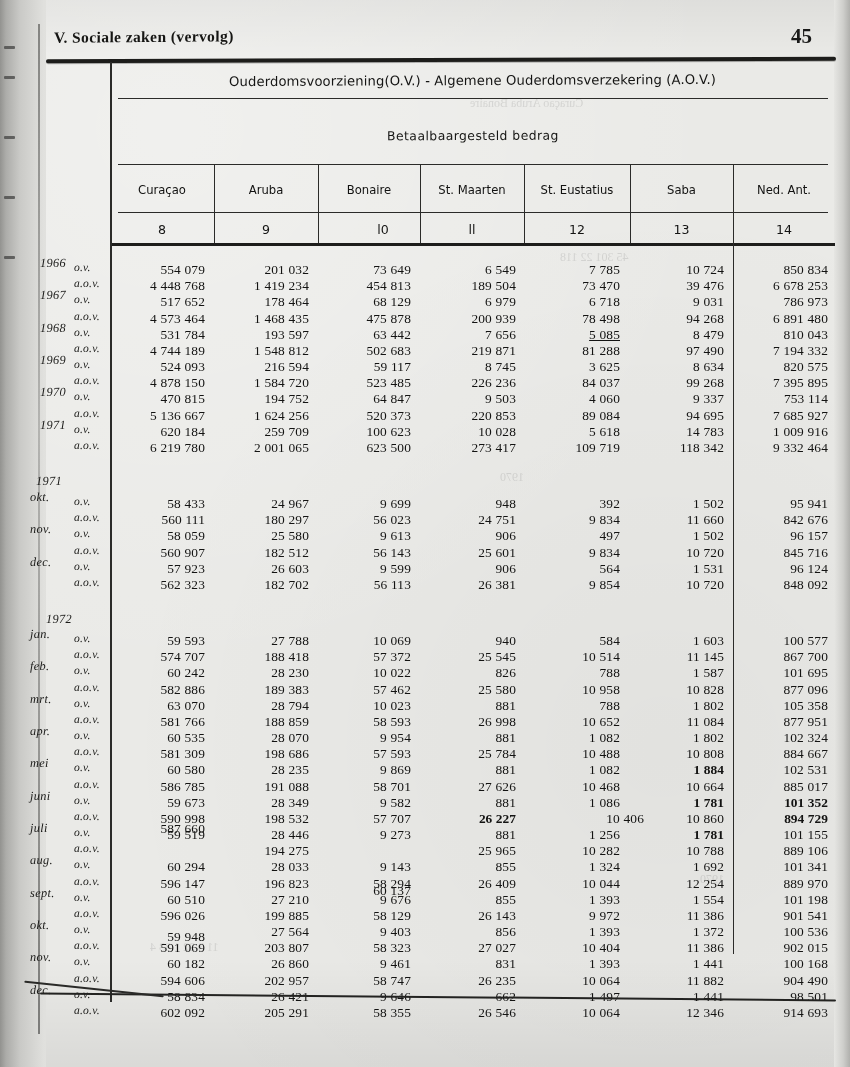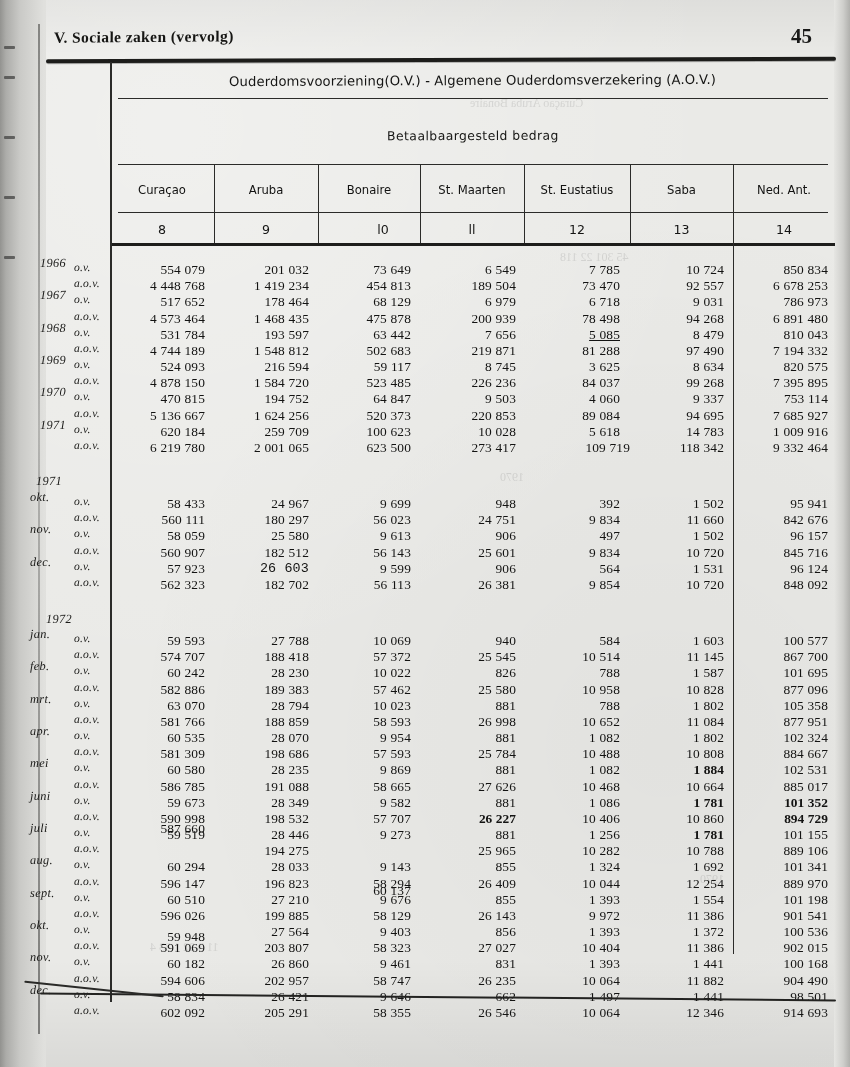--- a/index.html
+++ b/index.html
@@ -213,21 +213,21 @@
       <div class="cellnum" style="left: 346px; width: 170px; top: 262px;">6 549</div>
       <div class="cellnum" style="left: 450px; width: 170px; top: 262px;">7 785</div>
       <div class="cellnum" style="left: 554px; width: 170px; top: 262px;">10 724</div>
       <div class="cellnum" style="left: 658px; width: 170px; top: 262px;">850 834</div>
       <div class="rowlabel-kind" style="left: 74px; top: 277.174px;">a.o.v.</div>
       <div class="cellnum" style="left: 35px; width: 170px; top: 278.174px;">4 448 768</div>
       <div class="cellnum" style="left: 139px; width: 170px; top: 278.174px;">1 419 234</div>
       <div class="cellnum" style="left: 241px; width: 170px; top: 278.174px;">454 813</div>
       <div class="cellnum" style="left: 346px; width: 170px; top: 278.174px;">189 504</div>
       <div class="cellnum" style="left: 450px; width: 170px; top: 278.174px;">73 470</div>
-      <div class="cellnum" style="left: 554px; width: 170px; top: 278.174px;">92 557</div>
+      <div class="cellnum" style="left: 554px; width: 170px; top: 278.174px;">39 476</div>
       <div class="cellnum" style="left: 658px; width: 170px; top: 278.174px;">6 678 253</div>
       <div class="rowlabel-year" style="left: 40px; top: 288.348px;">1967</div>
       <div class="rowlabel-kind" style="left: 74px; top: 293.348px;">o.v.</div>
       <div class="cellnum" style="left: 35px; width: 170px; top: 294.348px;">517 652</div>
       <div class="cellnum" style="left: 139px; width: 170px; top: 294.348px;">178 464</div>
       <div class="cellnum" style="left: 241px; width: 170px; top: 294.348px;">68 129</div>
       <div class="cellnum" style="left: 346px; width: 170px; top: 294.348px;">6 979</div>
       <div class="cellnum" style="left: 450px; width: 170px; top: 294.348px;">6 718</div>
       <div class="cellnum" style="left: 554px; width: 170px; top: 294.348px;">9 031</div>
       <div class="cellnum" style="left: 658px; width: 170px; top: 294.348px;">786 973</div>
@@ -297,21 +297,21 @@
       <div class="cellnum" style="left: 241px; width: 170px; top: 423.741px;">100 623</div>
       <div class="cellnum" style="left: 346px; width: 170px; top: 423.741px;">10 028</div>
       <div class="cellnum" style="left: 450px; width: 170px; top: 423.741px;">5 618</div>
       <div class="cellnum" style="left: 554px; width: 170px; top: 423.741px;">14 783</div>
       <div class="cellnum" style="left: 658px; width: 170px; top: 423.741px;">1 009 916</div>
       <div class="rowlabel-kind" style="left: 74px; top: 438.915px;">a.o.v.</div>
       <div class="cellnum" style="left: 35px; width: 170px; top: 439.915px;">6 219 780</div>
       <div class="cellnum" style="left: 139px; width: 170px; top: 439.915px;">2 001 065</div>
       <div class="cellnum" style="left: 241px; width: 170px; top: 439.915px;">623 500</div>
       <div class="cellnum" style="left: 346px; width: 170px; top: 439.915px;">273 417</div>
-      <div class="cellnum" style="left: 460px; width: 170px; top: 439.915px;">109 719</div>
+      <div class="cellnum" style="left: 450px; width: 170px; top: 439.915px;">109 719</div>
       <div class="cellnum" style="left: 554px; width: 170px; top: 439.915px;">118 342</div>
       <div class="cellnum" style="left: 658px; width: 170px; top: 439.915px;">9 332 464</div>
       <div class="sectionhead" style="left: 36px; top: 474.4px;">1971</div>
       <div class="rowlabel-year" style="left: 30px; top: 490.025px;">okt.</div>
       <div class="rowlabel-kind" style="left: 74px; top: 495.025px;">o.v.</div>
       <div class="cellnum" style="left: 35px; width: 170px; top: 496.025px;">58 433</div>
       <div class="cellnum" style="left: 139px; width: 170px; top: 496.025px;">24 967</div>
       <div class="cellnum" style="left: 241px; width: 170px; top: 496.025px;">9 699</div>
       <div class="cellnum" style="left: 346px; width: 170px; top: 496.025px;">948</div>
       <div class="cellnum" style="left: 450px; width: 170px; top: 496.025px;">392</div>
@@ -338,21 +338,21 @@
       <div class="cellnum" style="left: 35px; width: 170px; top: 544.547px;">560 907</div>
       <div class="cellnum" style="left: 139px; width: 170px; top: 544.547px;">182 512</div>
       <div class="cellnum" style="left: 241px; width: 170px; top: 544.547px;">56 143</div>
       <div class="cellnum" style="left: 346px; width: 170px; top: 544.547px;">25 601</div>
       <div class="cellnum" style="left: 450px; width: 170px; top: 544.547px;">9 834</div>
       <div class="cellnum" style="left: 554px; width: 170px; top: 544.547px;">10 720</div>
       <div class="cellnum" style="left: 658px; width: 170px; top: 544.547px;">845 716</div>
       <div class="rowlabel-year" style="left: 30px; top: 554.721px;">dec.</div>
       <div class="rowlabel-kind" style="left: 74px; top: 559.721px;">o.v.</div>
       <div class="cellnum" style="left: 35px; width: 170px; top: 560.721px;">57 923</div>
-      <div class="cellnum" style="left: 139px; width: 170px; top: 560.721px; font-family: Liberation Mono, monospace;">26 603</div>
+      <div class="cellnum" style="left: 139px; width: 170px; top: 560.721px;">26 603</div>
       <div class="cellnum" style="left: 241px; width: 170px; top: 560.721px;">9 599</div>
       <div class="cellnum" style="left: 346px; width: 170px; top: 560.721px;">906</div>
       <div class="cellnum" style="left: 450px; width: 170px; top: 560.721px;">564</div>
       <div class="cellnum" style="left: 554px; width: 170px; top: 560.721px;">1 531</div>
       <div class="cellnum" style="left: 658px; width: 170px; top: 560.721px;">96 124</div>
       <div class="rowlabel-kind" style="left: 74px; top: 575.895px;">a.o.v.</div>
       <div class="cellnum" style="left: 35px; width: 170px; top: 576.895px;">562 323</div>
       <div class="cellnum" style="left: 139px; width: 170px; top: 576.895px;">182 702</div>
       <div class="cellnum" style="left: 241px; width: 170px; top: 576.895px;">56 113</div>
       <div class="cellnum" style="left: 346px; width: 170px; top: 576.895px;">26 381</div>
@@ -433,40 +433,40 @@
       <div class="cellnum" style="left: 35px; width: 170px; top: 762.398px;">60 580</div>
       <div class="cellnum" style="left: 139px; width: 170px; top: 762.398px;">28 235</div>
       <div class="cellnum" style="left: 241px; width: 170px; top: 762.398px;">9 869</div>
       <div class="cellnum" style="left: 346px; width: 170px; top: 762.398px;">881</div>
       <div class="cellnum" style="left: 450px; width: 170px; top: 762.398px;">1 082</div>
       <div class="cellnum heavy" style="left: 554px; width: 170px; top: 762.398px;">1 884</div>
       <div class="cellnum" style="left: 658px; width: 170px; top: 762.398px;">102 531</div>
       <div class="rowlabel-kind" style="left: 74px; top: 777.572px;">a.o.v.</div>
       <div class="cellnum" style="left: 35px; width: 170px; top: 778.572px;">586 785</div>
       <div class="cellnum" style="left: 139px; width: 170px; top: 778.572px;">191 088</div>
-      <div class="cellnum" style="left: 241px; width: 170px; top: 778.572px;">58 665</div>
+      <div class="cellnum" style="left: 241px; width: 170px; top: 778.572px;">58 701</div>
       <div class="cellnum" style="left: 346px; width: 170px; top: 778.572px;">27 626</div>
       <div class="cellnum" style="left: 450px; width: 170px; top: 778.572px;">10 468</div>
       <div class="cellnum" style="left: 554px; width: 170px; top: 778.572px;">10 664</div>
       <div class="cellnum" style="left: 658px; width: 170px; top: 778.572px;">885 017</div>
       <div class="rowlabel-year" style="left: 30px; top: 788.746px;">juni</div>
       <div class="rowlabel-kind" style="left: 74px; top: 793.746px;">o.v.</div>
       <div class="cellnum" style="left: 35px; width: 170px; top: 794.746px;">59 673</div>
       <div class="cellnum" style="left: 139px; width: 170px; top: 794.746px;">28 349</div>
       <div class="cellnum" style="left: 241px; width: 170px; top: 794.746px;">9 582</div>
       <div class="cellnum" style="left: 346px; width: 170px; top: 794.746px;">881</div>
       <div class="cellnum" style="left: 450px; width: 170px; top: 794.746px;">1 086</div>
       <div class="cellnum heavy" style="left: 554px; width: 170px; top: 794.746px;">1 781</div>
       <div class="cellnum heavy" style="left: 658px; width: 170px; top: 794.746px;">101 352</div>
       <div class="rowlabel-kind" style="left: 74px; top: 809.92px;">a.o.v.</div>
       <div class="cellnum" style="left: 35px; width: 170px; top: 810.92px;">590 998</div>
       <div class="cellnum" style="left: 139px; width: 170px; top: 810.92px;">198 532</div>
       <div class="cellnum" style="left: 241px; width: 170px; top: 810.92px;">57 707</div>
       <div class="cellnum heavy" style="left: 346px; width: 170px; top: 810.92px;">26 227</div>
-      <div class="cellnum" style="left: 450px; width: 170px; top: 810.92px;">10 406</div>
+      <div class="cellnum" style="left: 474px; width: 170px; top: 810.92px;">10 406</div>
       <div class="cellnum" style="left: 554px; width: 170px; top: 810.92px;">10 860</div>
       <div class="cellnum heavy" style="left: 658px; width: 170px; top: 810.92px;">894 729</div>
       <div class="rowlabel-year" style="left: 30px; top: 821.094px;">juli</div>
       <div class="rowlabel-kind" style="left: 74px; top: 826.094px;">o.v.</div>
       <div class="cellnum" style="left: 35px; width: 170px; top: 827.094px;">59 519</div>
       <div class="cellnum" style="left: 139px; width: 170px; top: 827.094px;">28 446</div>
       <div class="cellnum" style="left: 241px; width: 170px; top: 827.094px;">9 273</div>
       <div class="cellnum" style="left: 346px; width: 170px; top: 827.094px;">881</div>
       <div class="cellnum" style="left: 450px; width: 170px; top: 827.094px;">1 256</div>
       <div class="cellnum heavy" style="left: 554px; width: 170px; top: 827.094px;">1 781</div>

